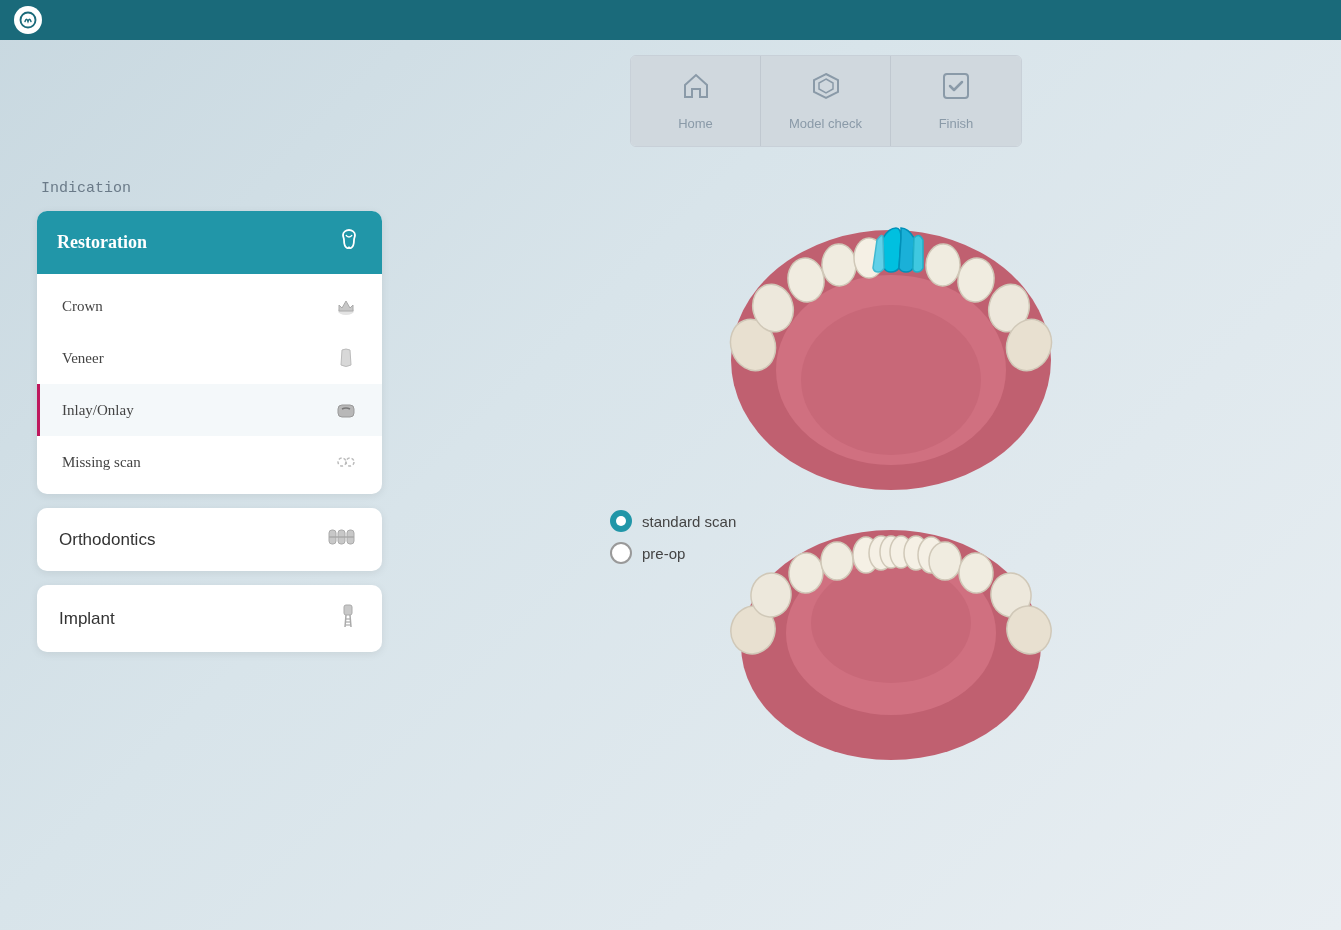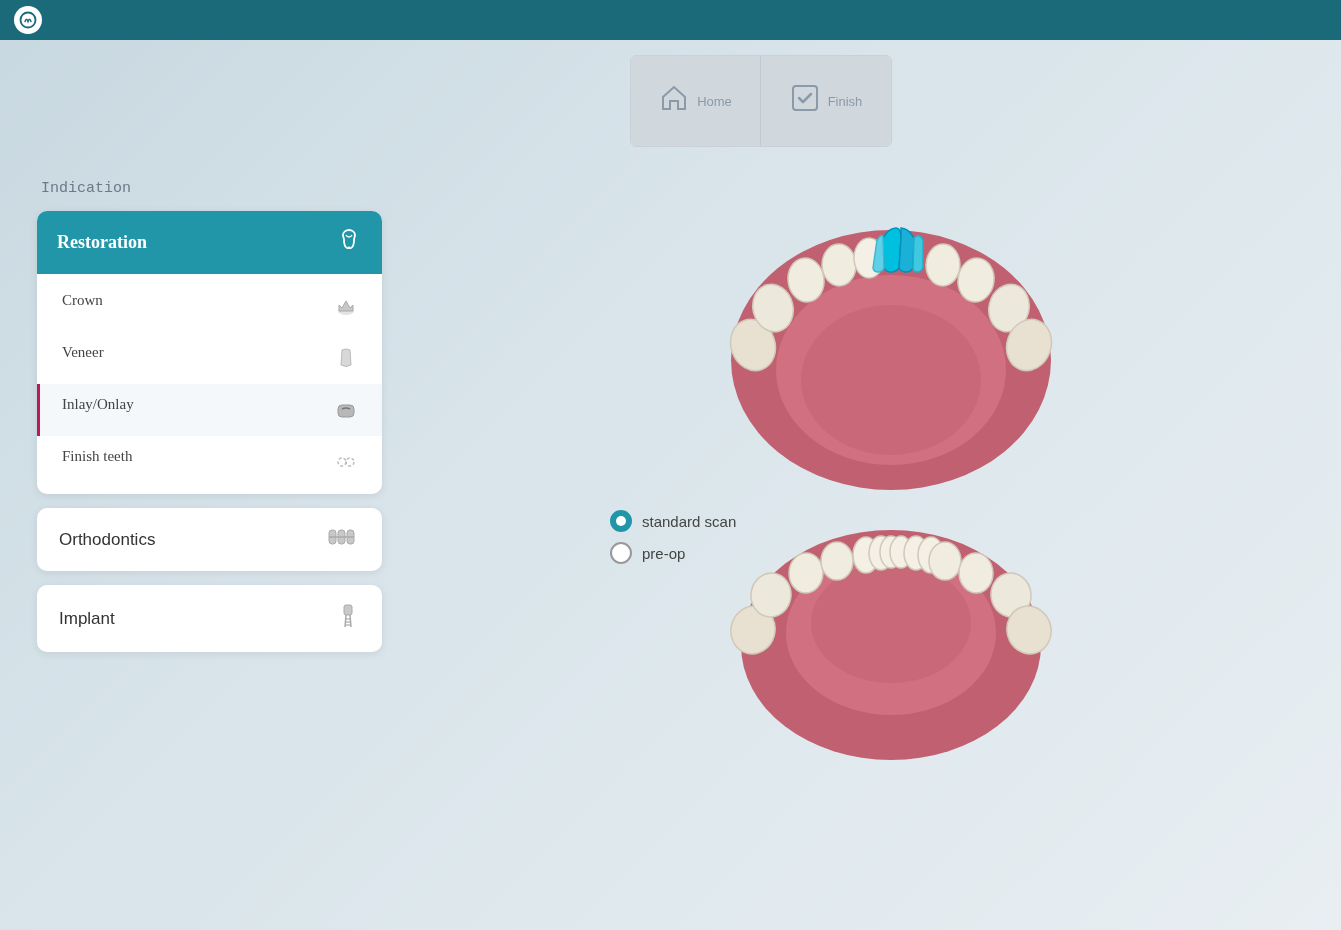--- a/index.html
+++ b/index.html
@@ -40,21 +40,21 @@
       display: flex;
       background: #e0e6ea;
       border-radius: 6px;
       overflow: hidden;
       border: 1px solid #c8d0d8;
     }
     .nav-tab {
       width: 130px;
       height: 90px;
       display: flex;
-      flex-direction: row;
+      flex-direction: column;
       align-items: center;
       justify-content: center;
       cursor: pointer;
       background: #d0d8de;
       border-right: 1px solid #c0c8d0;
       gap: 8px;
     }
     .nav-tab:last-child { border-right: none; }
     .nav-tab.active {
       background: #2196a8;
@@ -114,21 +114,21 @@
     .restoration-header-icon {
       color: #fff;
       font-size: 20px;
     }
 
     .restoration-items {
       padding: 6px 0;
     }
     .restoration-item {
       display: flex;
-      align-items: flex-start;
+      align-items: center;
       justify-content: space-between;
       padding: 12px 22px;
       cursor: pointer;
       border-left: 3px solid transparent;
     }
     .restoration-item.selected {
       border-left: 3px solid #be185d;
       background: #f4f8fa;
     }
     .restoration-item-label {
@@ -225,20 +225,29 @@
     <div class="tab-icon">
       <svg width="30" height="30" viewBox="0 0 30 30" fill="none">
         <path d="M4 14L15 4L26 14V26H19V18H11V26H4V14Z" stroke="#8a9aa8" stroke-width="2" fill="none"></path>
       </svg>
     </div>
     <span class="tab-label">Home</span>
   </div>
 
 
 
+  <div class="nav-tab">
+    <div class="tab-icon">
+      <svg width="30" height="30" viewBox="0 0 30 30" fill="none">
+        <polygon points="15,3 27,9 27,21 15,27 3,21 3,9" stroke="#8a9aa8" stroke-width="2" fill="none"></polygon>
+        <polygon points="15,8 22,12 22,18 15,22 8,18 8,12" stroke="#8a9aa8" stroke-width="1.5" fill="none"></polygon>
+      </svg>
+    </div>
+    <span class="tab-label">Model check</span>
+  </div>
 
   <div class="nav-tab">
     <div class="tab-icon">
       <svg width="30" height="30" viewBox="0 0 30 30" fill="none">
         <rect x="3" y="3" width="24" height="24" rx="3" stroke="#8a9aa8" stroke-width="2" fill="none"></rect>
         <polyline points="9,15 13,19 21,11" stroke="#8a9aa8" stroke-width="2.5" fill="none" stroke-linecap="round" stroke-linejoin="round"></polyline>
       </svg>
     </div>
     <span class="tab-label">Finish</span>
   </div>
@@ -283,21 +292,21 @@
         <span class="restoration-item-label">Inlay/Onlay</span>
         <div class="item-icon icon-inlay">
           <svg width="26" height="26" viewBox="0 0 26 26" fill="none">
             <rect x="5" y="8" width="16" height="12" rx="4" fill="#b8b8b8" stroke="#999" stroke-width="1"></rect>
             <path d="M9 12 Q13 10 17 12" stroke="#777" stroke-width="1.5" fill="none"></path>
           </svg>
         </div>
       </div>
 
       <div class="restoration-item">
-        <span class="restoration-item-label">Finish teeth</span>
+        <span class="restoration-item-label">Missing scan</span>
         <div class="item-icon icon-missing">
           <svg width="26" height="26" viewBox="0 0 26 26" fill="none">
             <circle cx="9" cy="13" r="4" stroke="#bbb" stroke-width="1.5" stroke-dasharray="3 2" fill="none"></circle>
             <circle cx="17" cy="13" r="4" stroke="#bbb" stroke-width="1.5" stroke-dasharray="3 2" fill="none"></circle>
           </svg>
         </div>
       </div>
 
     </div>
   </div>

